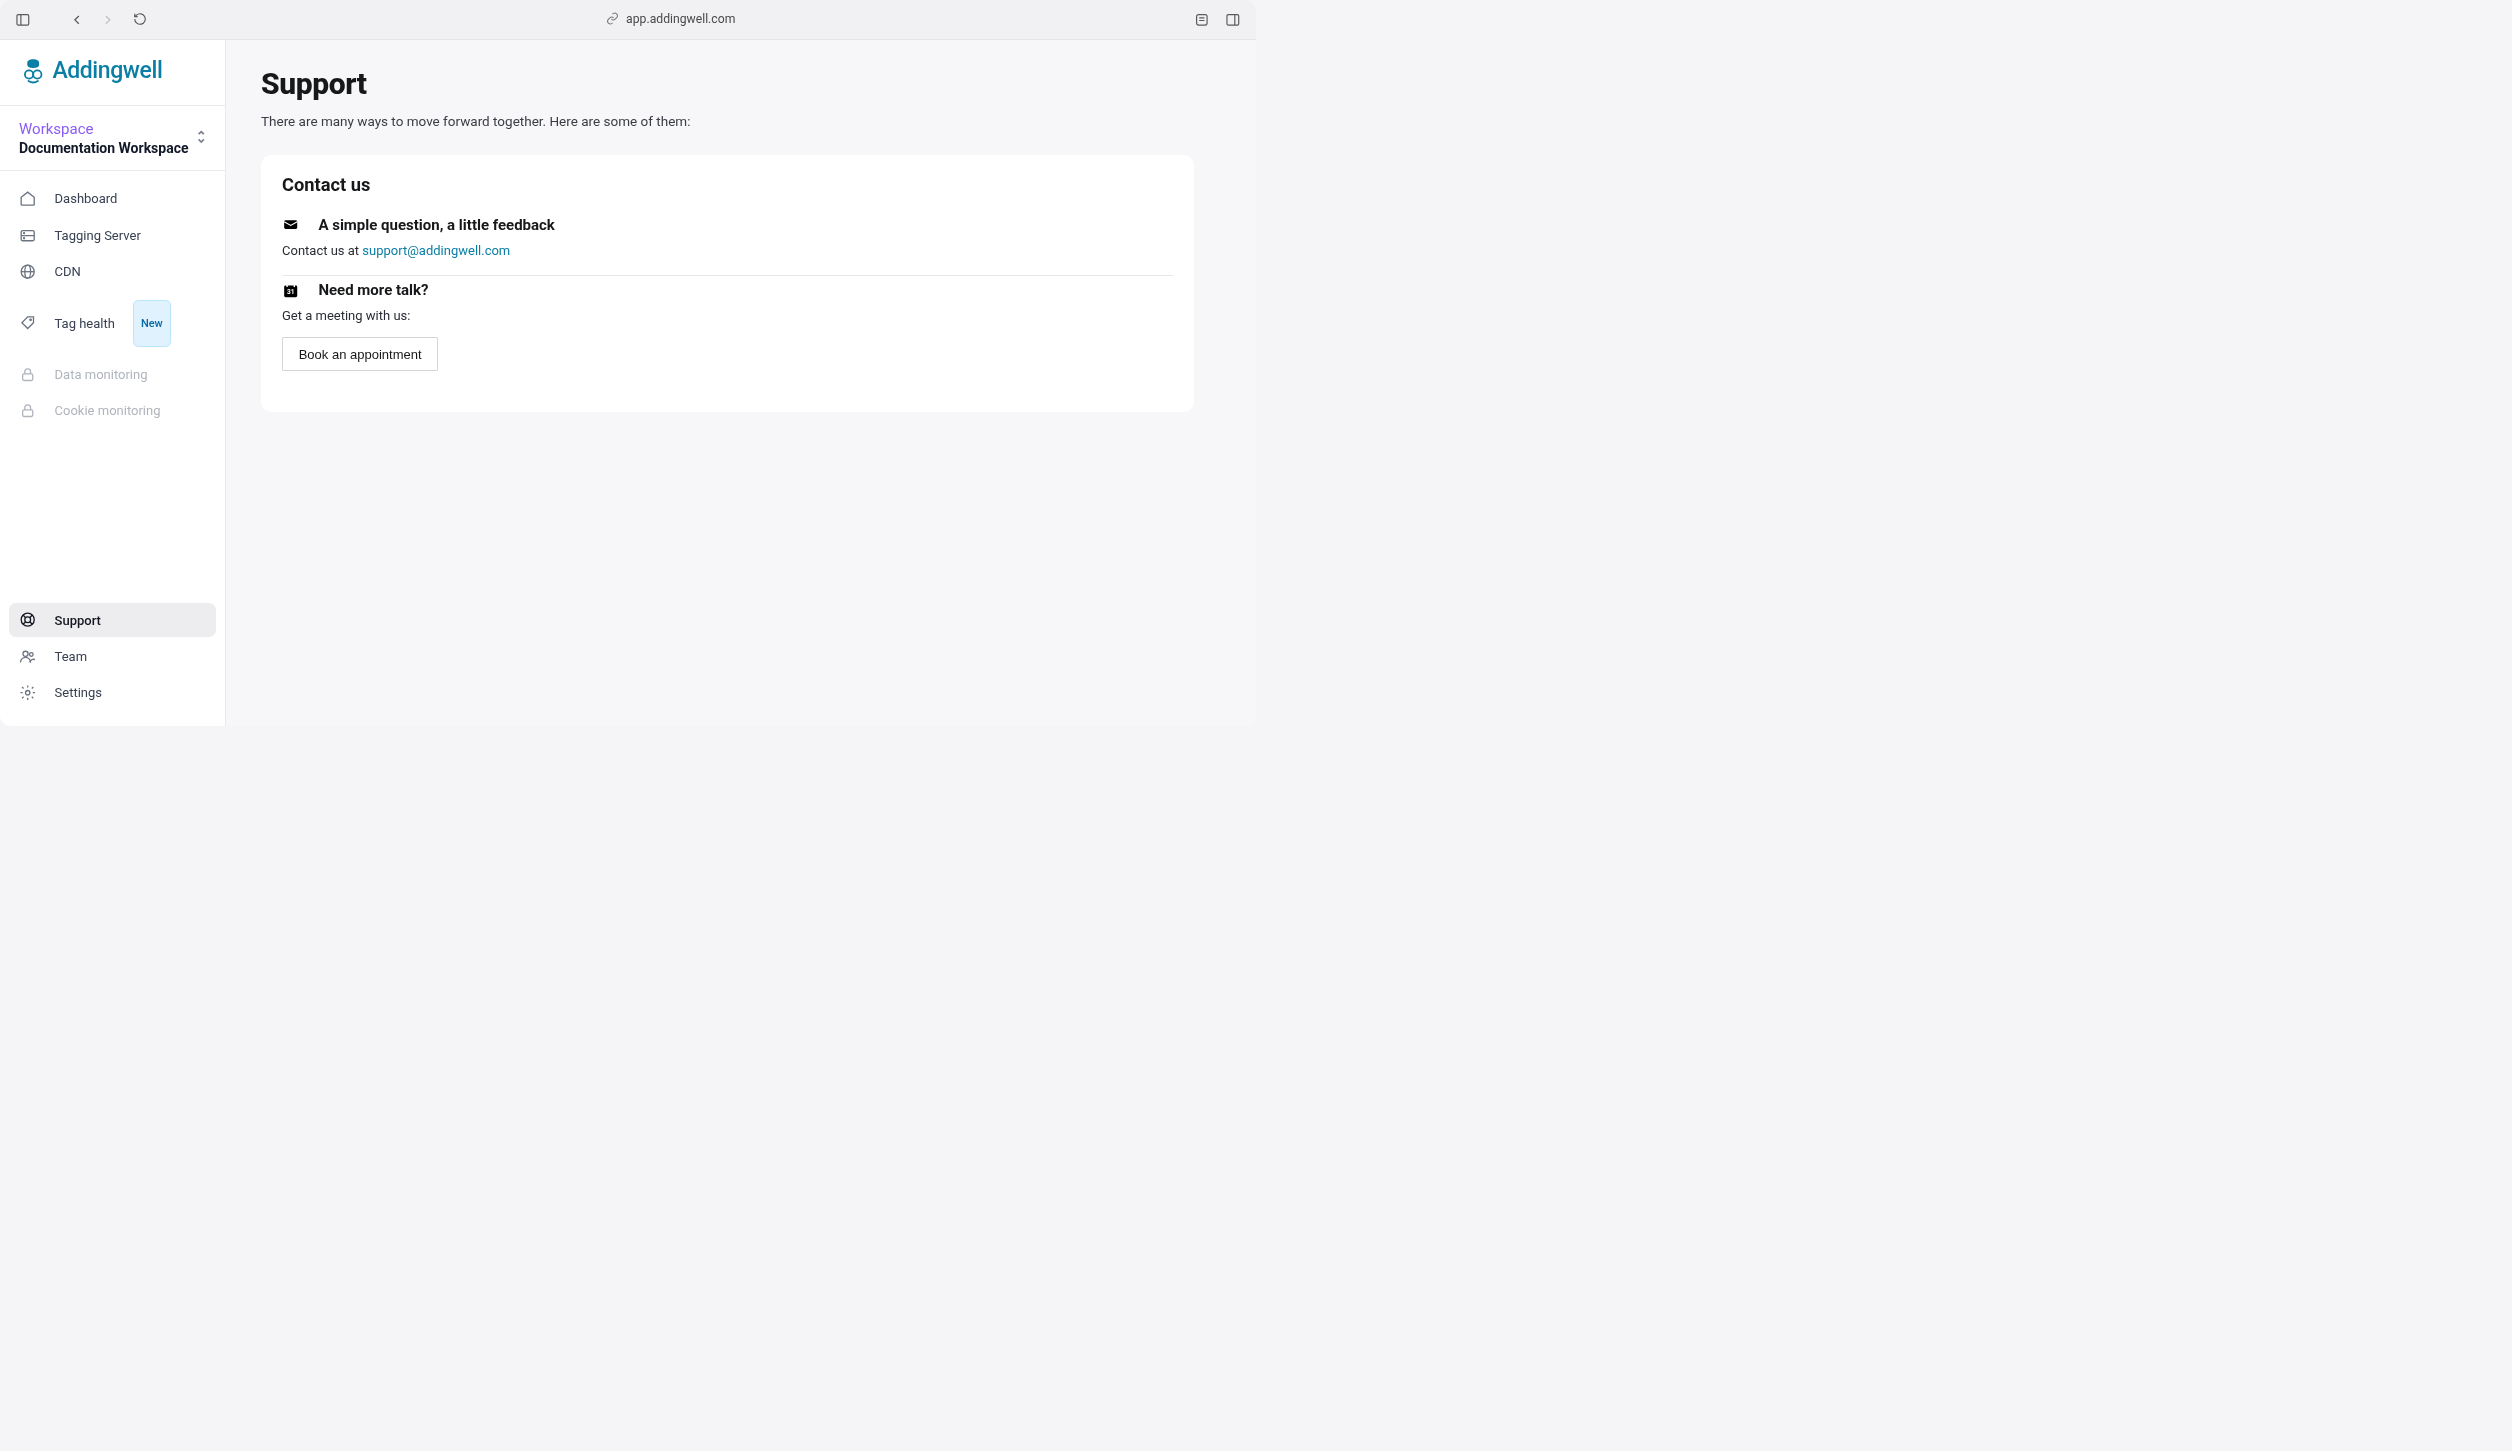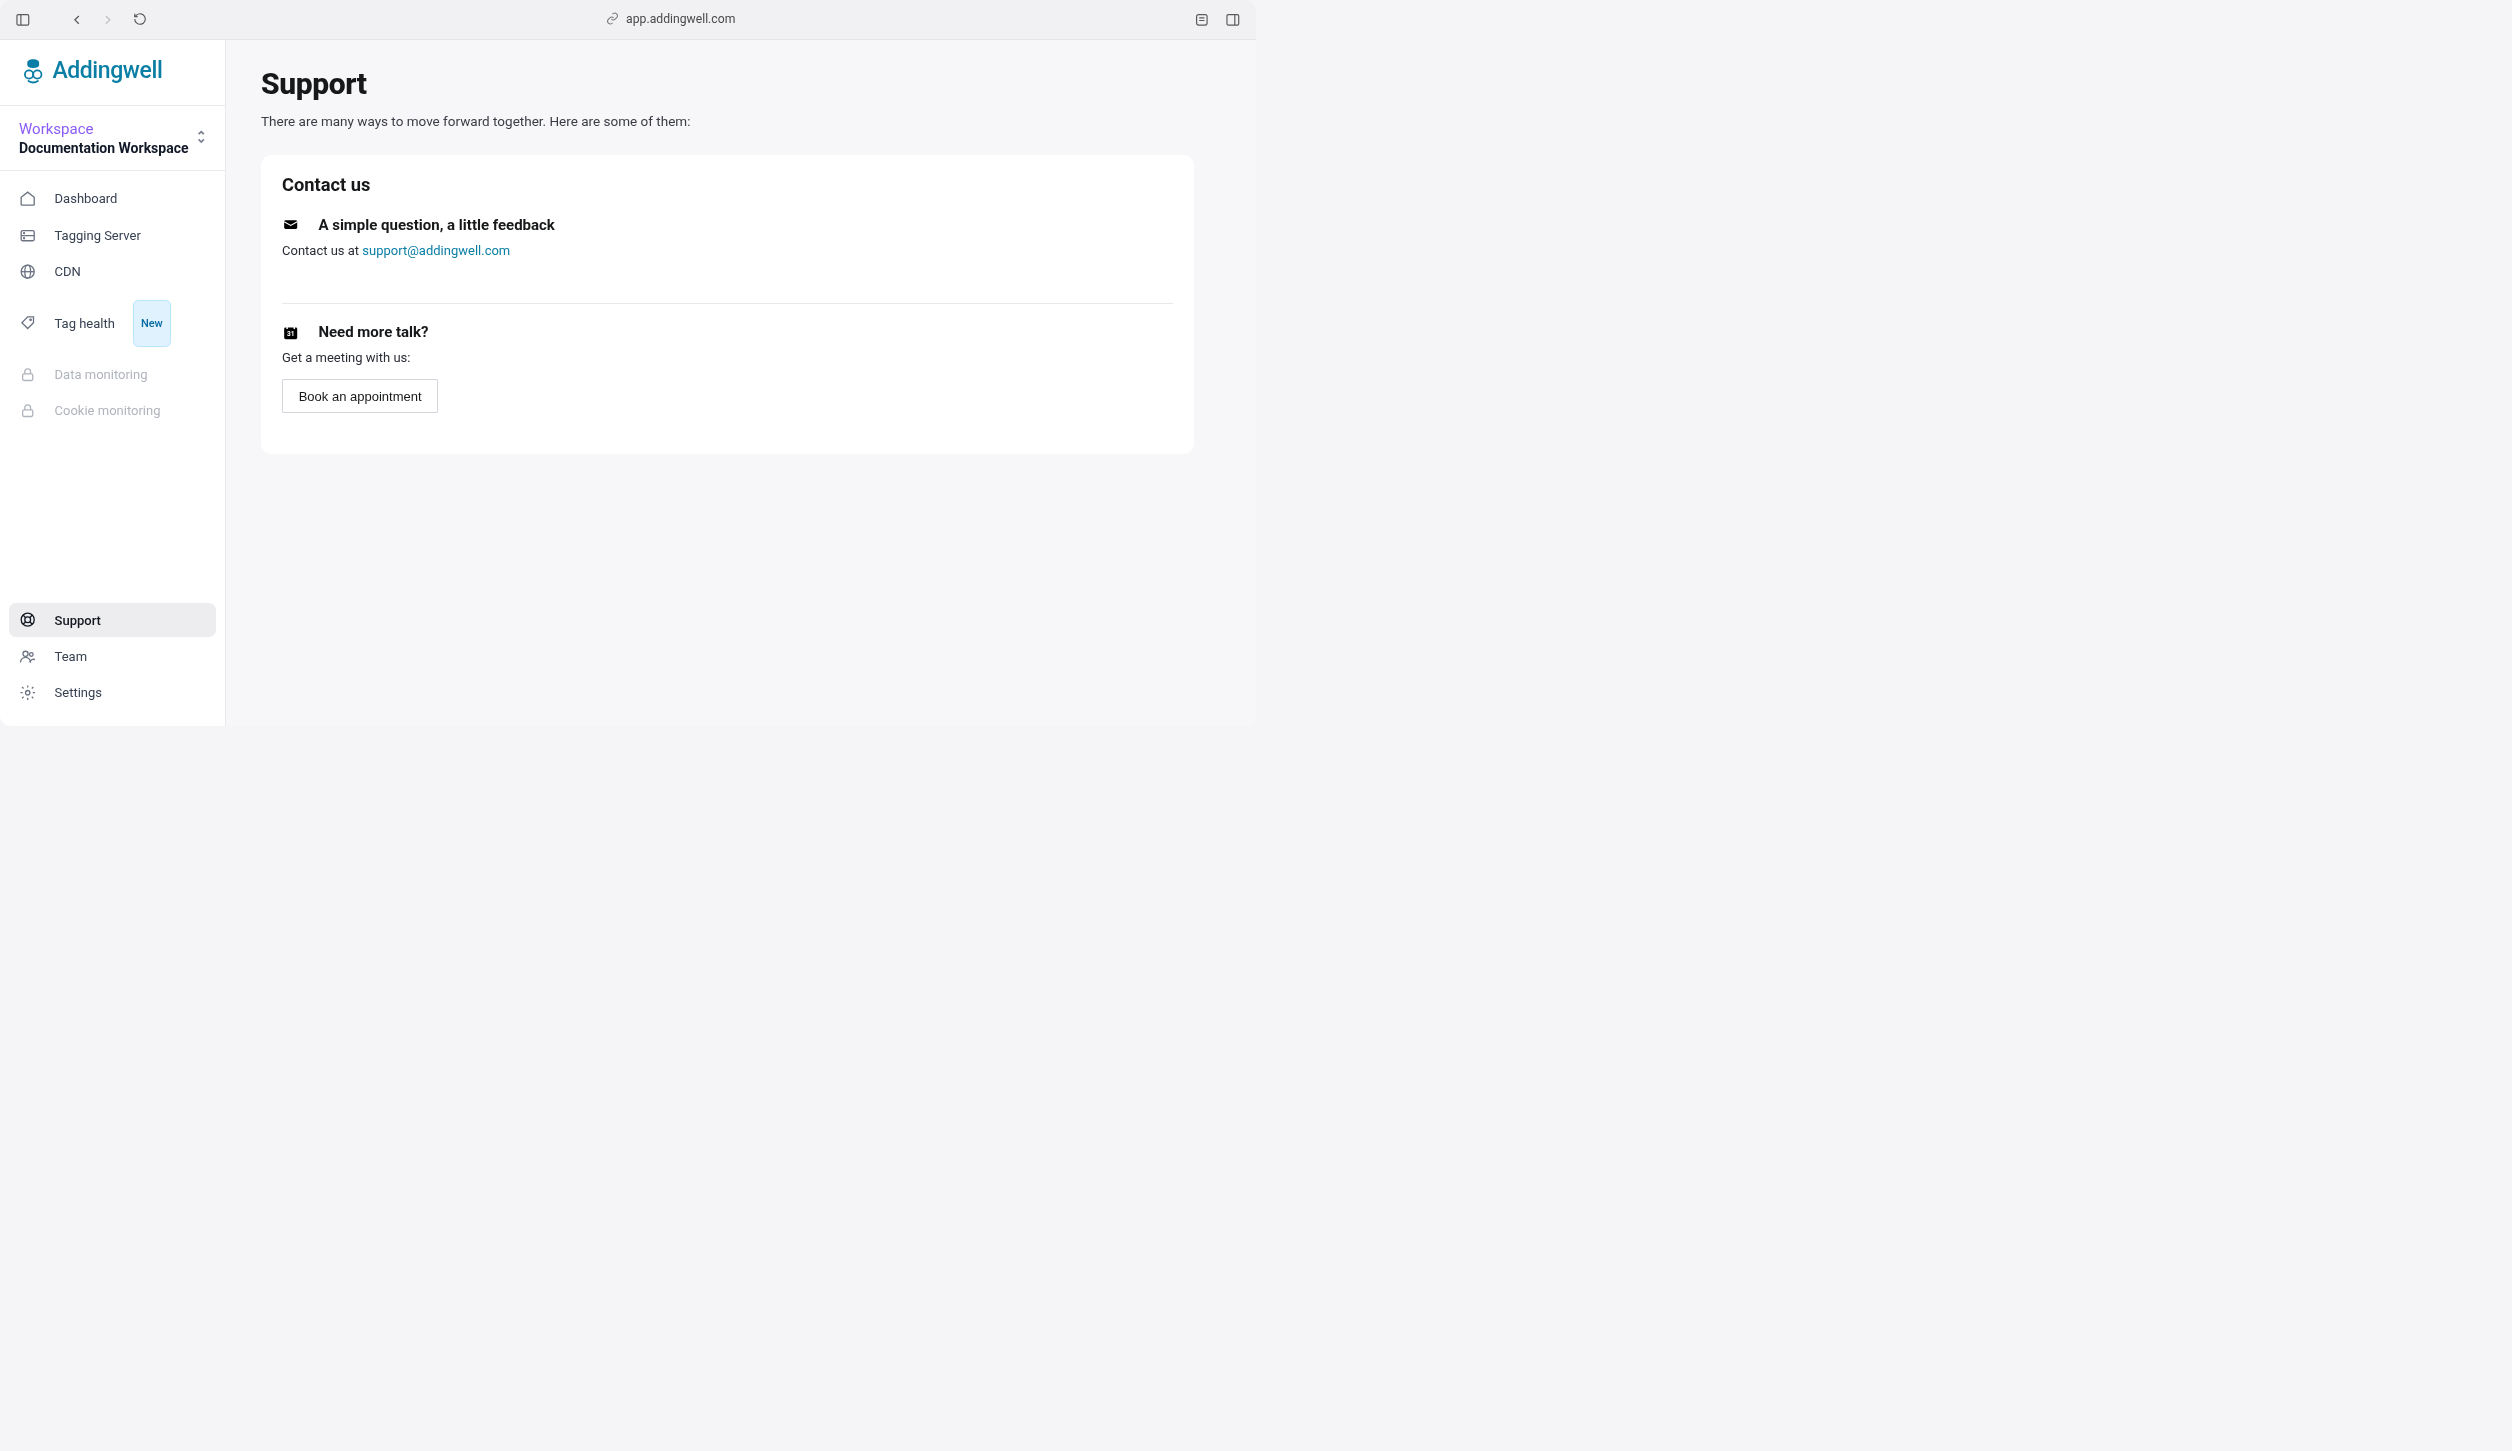--- a/index.html
+++ b/index.html
@@ -232,22 +232,21 @@
   font-size: 18.3px;
   font-weight: 700;
   color: #17181a;
   margin-bottom: 21px;
 }
 .card-section {
   padding: 0 0 17.4px;
 }
 .card-section + .card-section {
   border-top: 0.9px solid #e9e9ec;
-  padding-top: 19px;
-  margin-top: 28px;
+  padding-top: 5px;
 }
 .sect-head {
   display: flex;
   align-items: center;
   gap: 19px;
   margin-bottom: 8.7px;
 }
 .sect-head .sicon {
   width: 17.4px;
   height: 17.4px;

